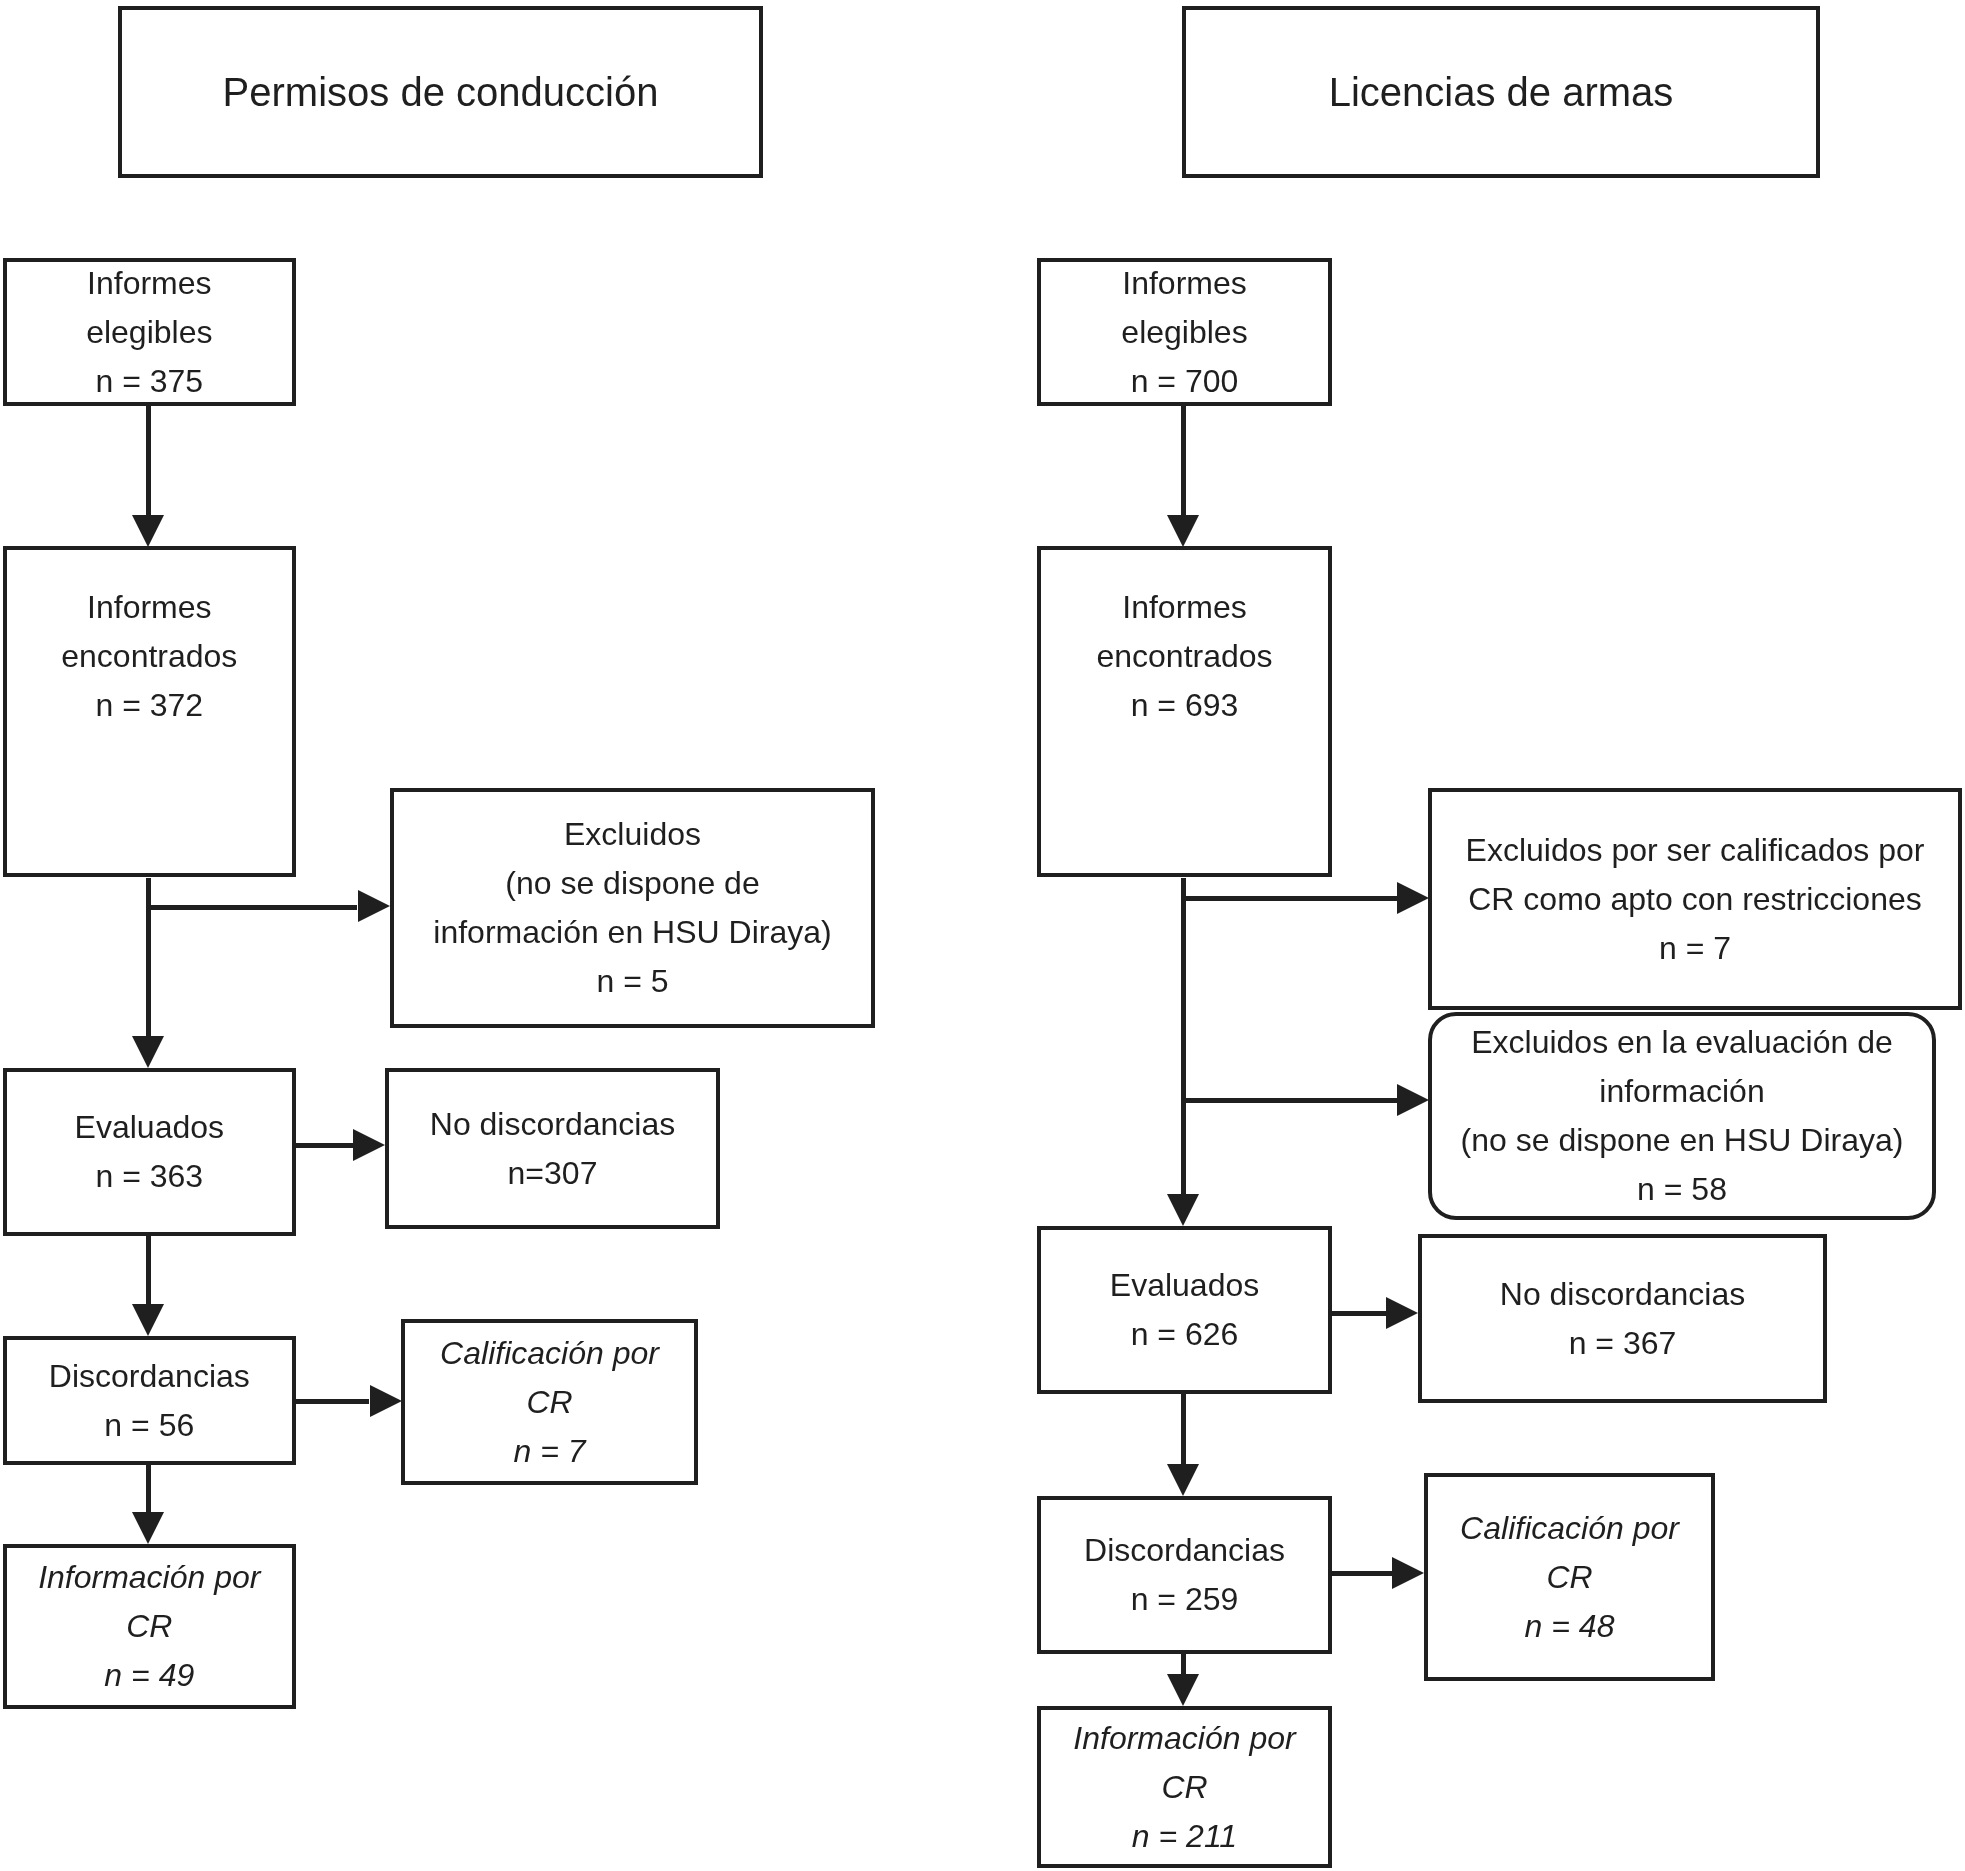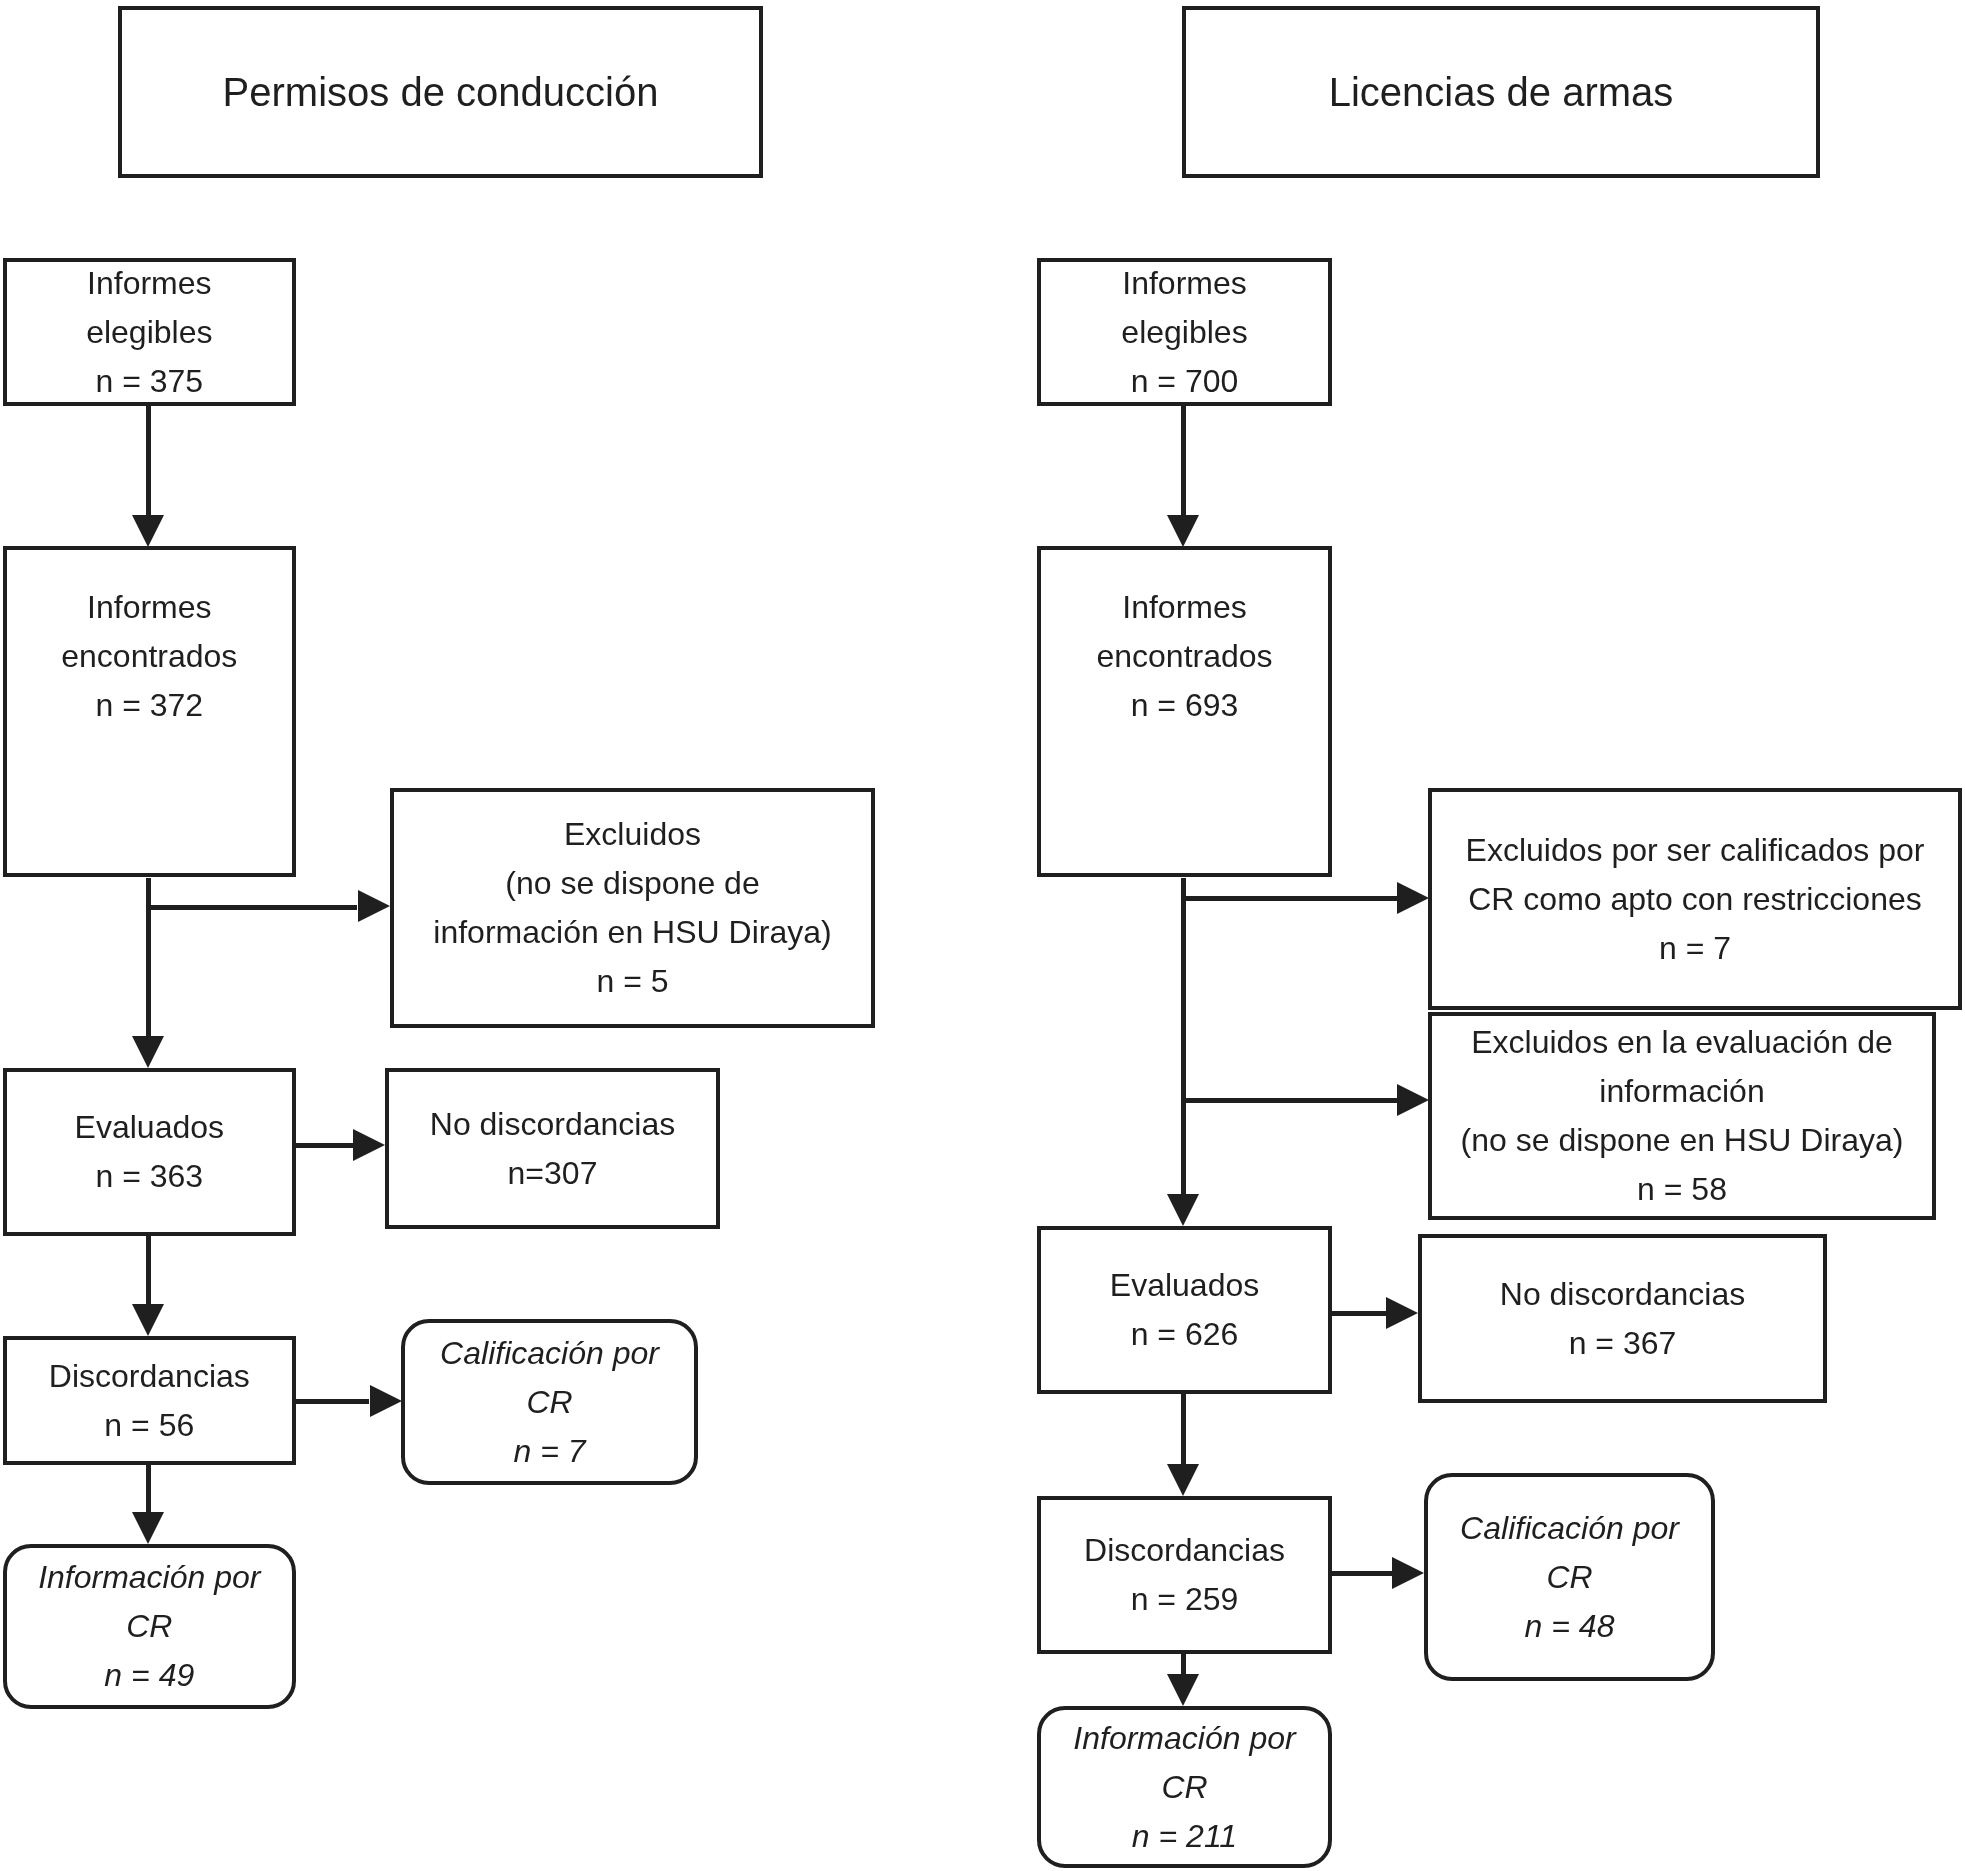--- a/index.html
+++ b/index.html
@@ -21,21 +21,21 @@
     display: flex;
     align-items: center;
     justify-content: center;
     text-align: center;
     white-space: pre-line;
     font-size: 32px;
     line-height: 49px;
     color: var(--ink);
   }
   .box.toppad { align-items: flex-start; padding-top: 33px; }
-  .box.ital { font-style: italic; border-radius: 28px; }
+  .box.ital { font-style: italic; }
   .box.title { font-size: 40px; line-height: 50px; }
   .vline, .hline { position: absolute; background: var(--ink); }
   .tri-down {
     position: absolute; width: 0; height: 0;
     border-left: 16.6px solid transparent;
     border-right: 16.6px solid transparent;
     border-top: 32px solid var(--ink);
   }
   .tri-right {
     position: absolute; width: 0; height: 0;
@@ -68,21 +68,21 @@
   #la5-line { left: 295px; top: 1399px; width: 74px; height: 4.9px; }
   #la5-head { left: 370px; top: 1385px; }
   #la6-line { left: 146px; top: 1464px; width: 4.9px;  height: 49px; }
   #la6-head { left: 132px; top: 1512px; }
 
   
   #t-right { left: 1182px; top: 5.5px;    width: 638px; height: 172px; text-align: right; }
   #r1      { left: 1037px; top: 258px;  width: 295px; height: 148px; }
   #r2      { left: 1037px; top: 546px;  width: 295px; height: 331px; }
   #r3      { left: 1428px; top: 788px; width: 534px; height: 222px; }
-  #r4      { left: 1428px; top: 1012px; width: 508px; height: 208px; }
+  #r4      { left: 1428px; top: 1012px; width: 508px; height: 208px; border-radius: 28px; }
   #r5      { left: 1037px; top: 1226px; width: 295px; height: 168px; }
   #r6      { left: 1418px; top: 1234px; width: 409px; height: 169px; }
   #r7      { left: 1037px; top: 1496px; width: 295px; height: 158px; }
   #r8      { left: 1424px; top: 1473px; width: 291px; height: 208px; }
   #r9      { left: 1037px; top: 1706px; width: 295px; height: 162px; }
 
   #ra1-line { left: 1181px; top: 406px;  width: 4.9px;   height: 111px; }
   #ra1-head { left: 1167px; top: 515px; }
   #ra2-line { left: 1181px; top: 878px; width: 4.9px;   height: 316px; }
   #ra2-head { left: 1167px; top: 1194px; }

